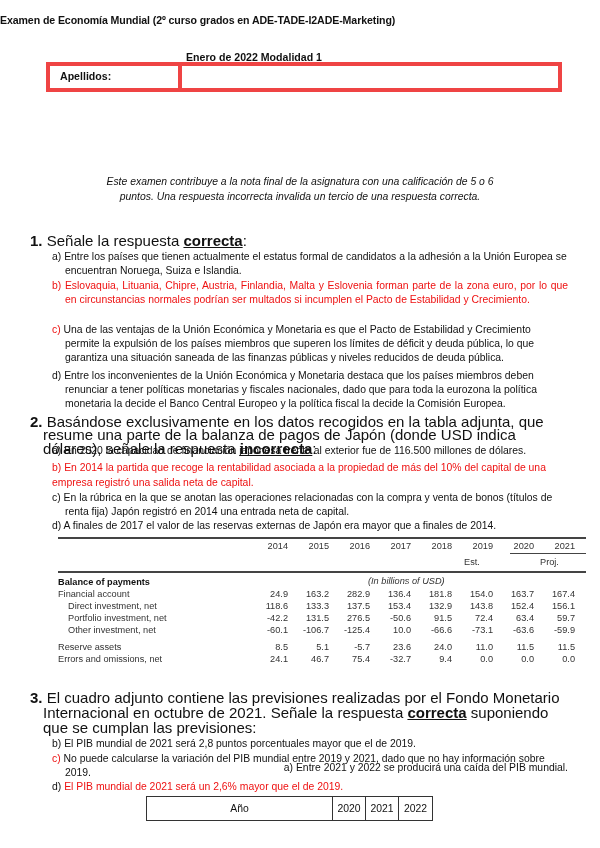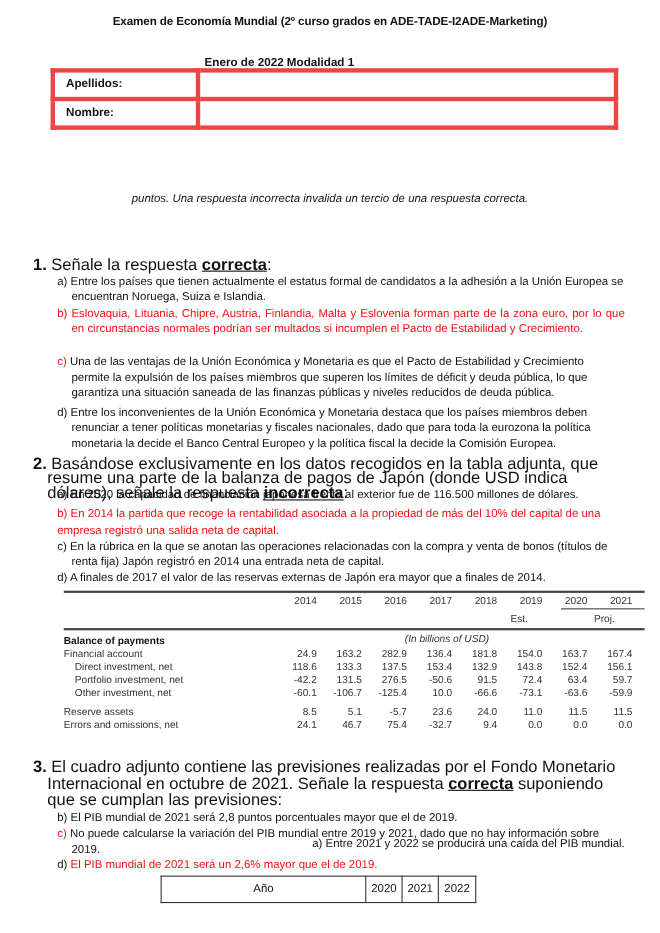--- a/index.html
+++ b/index.html
@@ -2,21 +2,21 @@
 <html><head>
 <meta charset="utf-8">
 <style>
   html, body { margin: 0; padding: 0; background: #ffffff; }
   body {
     width: 600px; height: 848px; position: relative; overflow: hidden;
     font-family: "Liberation Sans", sans-serif; color: #111;
     font-size: 10.4px; line-height: 13.4px;
   }
   .abs { position: absolute; }
-  .title { left: 0; width: 600px; top: 14px; text-align: center; font-weight: bold; font-size: 10.6px; letter-spacing: -0.1px; }
+  .title { left: 0; width: 600px; top: 14px; text-align: left; font-weight: bold; font-size: 10.6px; letter-spacing: -0.1px; }
   .subtitle { left: 186px; top: 51px; font-weight: bold; font-size: 10.6px; }
   
   .info { left: 46px; top: 62px; width: 516px; border-collapse: collapse; }
   .info td { border: 4px solid #ef4444; height: 26px; padding: 0 0 0 10px; font-weight: bold; font-size: 10.6px; box-sizing: border-box; }
   .info td.v { padding: 0; }
   .notice { left: 100px; width: 400px; top: 174px; text-align: center; font-style: italic; font-size: 10.4px; line-height: 15px; }
   .q { left: 30px; width: 540px; font-size: 15px; }
   .q .num { font-weight: bold; }
   .u { text-decoration: underline; font-weight: bold; }
   .opt { position: absolute; left: 52px; width: 516px; font-size: 10.4px; line-height: 14px; text-align: left; }
@@ -41,28 +41,25 @@
 
 <div class="abs title">Examen de Economía Mundial (2º curso grados en ADE-TADE-I2ADE-Marketing)</div>
 <div class="abs subtitle">Enero de 2022 Modalidad 1</div>
 
 <table class="abs info">
   <tbody>
       <tr>
     <td style="width:132px">Apellidos:</td>
     <td class="v" colspan="3"></td>
   </tr>
-  <tr>
-    <td>Nombre:</td>
-    <td class="v" colspan="3"></td>
-  </tr>
 </tbody>
   </table>
 
 <div class="abs notice">
+  <div>Este examen contribuye a la nota final de la asignatura con una calificación de 5 o 6</div>
   <div>puntos. Una respuesta incorrecta invalida un tercio de una respuesta correcta.</div>
 </div>
 
 <div class="abs q" style="top:234px;">
   <span class="num">1.</span>
   <span>Señale la respuesta </span><span class="u">correcta</span><span>:</span>
 </div>
 <div class="opt" style="top:250px;">
   <div class="hang"><span>a)</span> <span>Entre los países que tienen actualmente el estatus formal de candidatos a la adhesión a la Unión Europea se encuentran Noruega, Suiza e Islandia.</span></div>
 </div>

